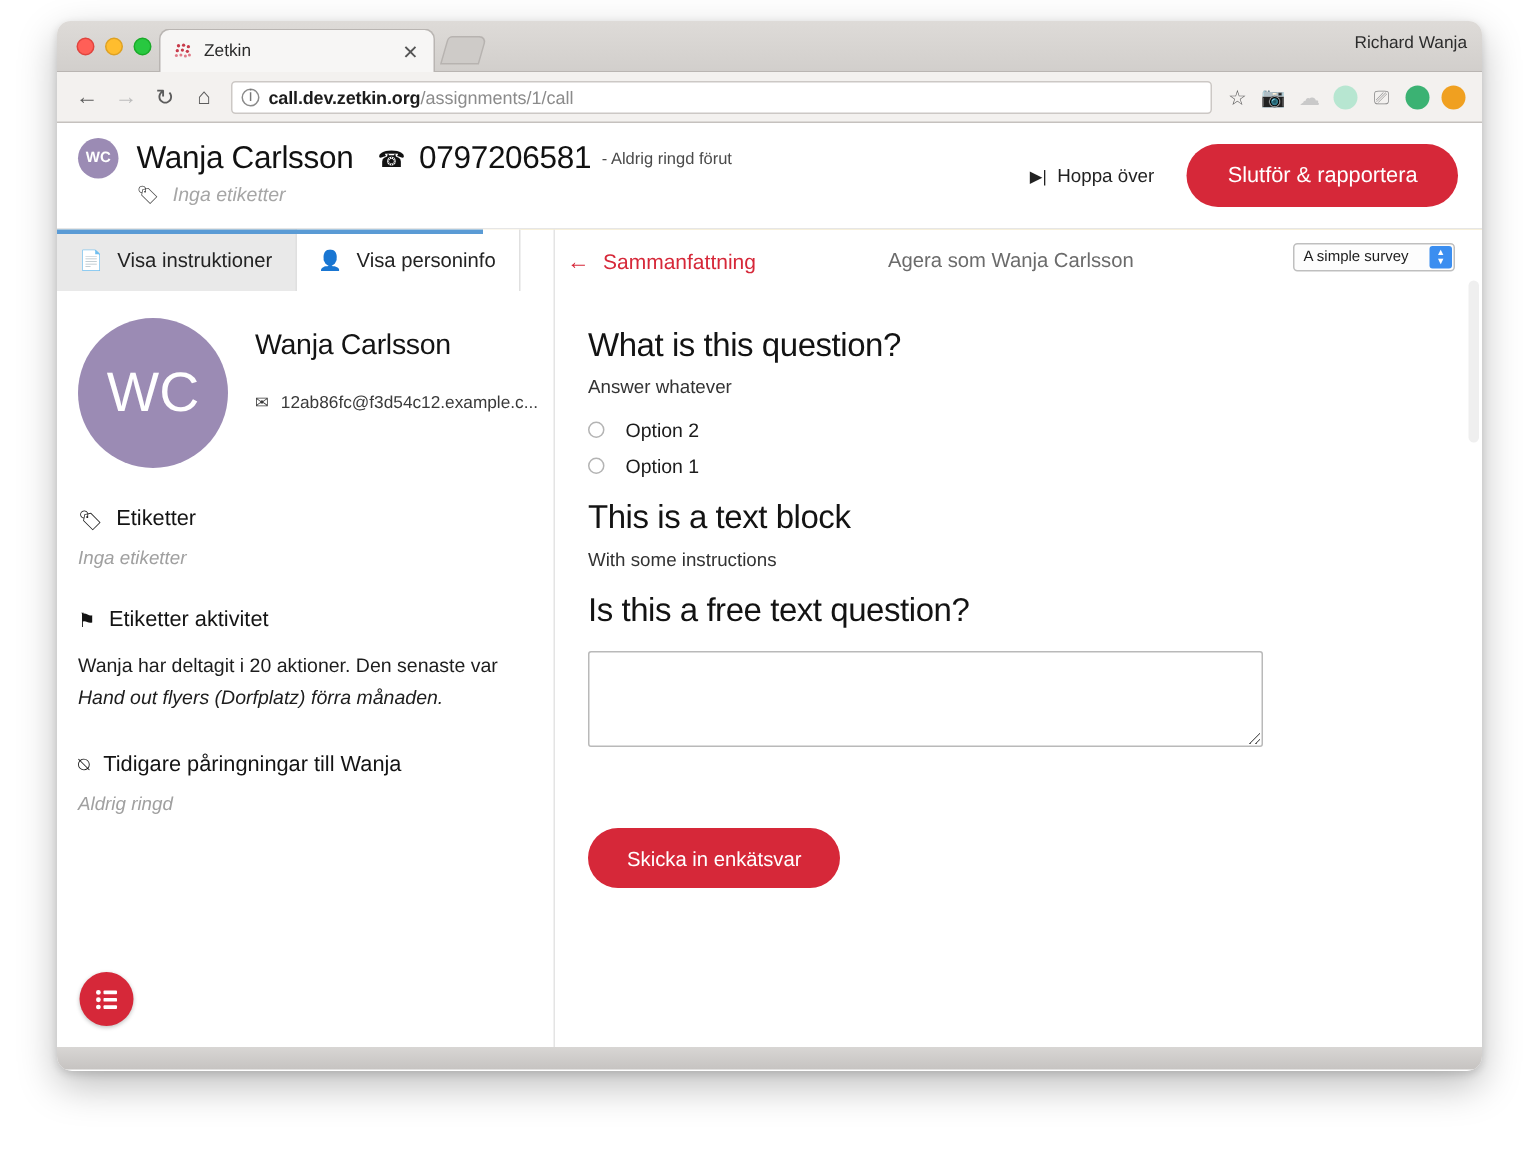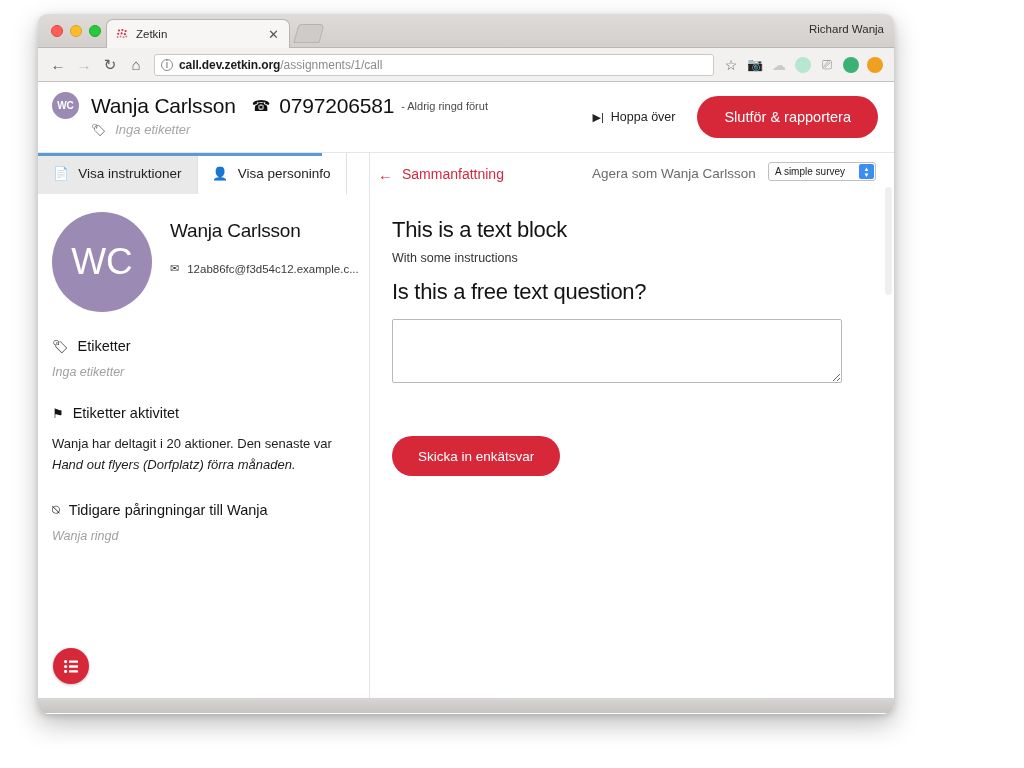--- a/index.html
+++ b/index.html
@@ -8,21 +8,21 @@
     width: 1024px; height: 768px;
     background: #ffffff;
     font-family: "Liberation Sans", sans-serif;
     overflow: hidden;
   }
 
   
   #window {
     position: absolute;
     left: 38px; top: 14px;
-    width: 856px; height: 700px;
+    width: 950px; height: 700px;
     background: #ffffff;
     border-radius: 9px 9px 10px 10px;
     box-shadow: 0 10px 26px rgba(0,0,0,0.26), 0 2px 6px rgba(0,0,0,0.14);
     overflow: hidden;
   }
 
   #tabstrip {
     position: relative;
     height: 34px;
     background: #d6d3d1;
@@ -440,21 +440,21 @@
           <div class="sec-head">
             <span class="secicon">⚑</span>
             <span>Etiketter aktivitet</span>
           </div>
           <div class="sec-body"><span>Wanja har deltagit i 20 aktioner. Den senaste var </span><span class="ital">Hand out flyers (Dorfplatz) förra månaden.</span></div>
 
           <div class="sec-head">
             <span class="secicon">⍉</span>
             <span>Tidigare påringningar till Wanja</span>
           </div>
-          <div class="sec-muted">Wanja ringd</div>
+          <div class="sec-muted">Aldrig ringd</div>
         </div>
 
         <div id="fab">
           <svg width="15" height="13" viewBox="0 0 15 13">
             <g fill="#ffffff">
               <circle cx="1.6" cy="1.6" r="1.6"></circle>
                 <rect x="5" y="0.4" width="9" height="2.4" rx="0.6"></rect>
               <circle cx="1.6" cy="6.5" r="1.6"></circle>
                 <rect x="5" y="5.3" width="9" height="2.4" rx="0.6"></rect>
               <circle cx="1.6" cy="11.4" r="1.6"></circle>
@@ -478,20 +478,34 @@
                 <span>▼</span>
             </span>
           </div>
         </div>
 
         <div id="scrollbar-track"></div>
 
         <div id="survey-body">
 
           
+          <div>
+            <h2 class="q-title">What is this question?</h2>
+            <div class="q-desc">Answer whatever</div>
+            <div class="opt-list">
+              <label class="opt">
+                <span class="radio"></span>
+                <span class="optlabel">Option 2</span>
+              </label>
+              <label class="opt">
+                <span class="radio"></span>
+                <span class="optlabel">Option 1</span>
+              </label>
+            </div>
+          </div>
 
           
           <div>
             <h2 class="q-title">This is a text block</h2>
             <div class="q-desc">With some instructions</div>
           </div>
 
           
           <div>
             <h2 class="q-title">Is this a free text question?</h2>

